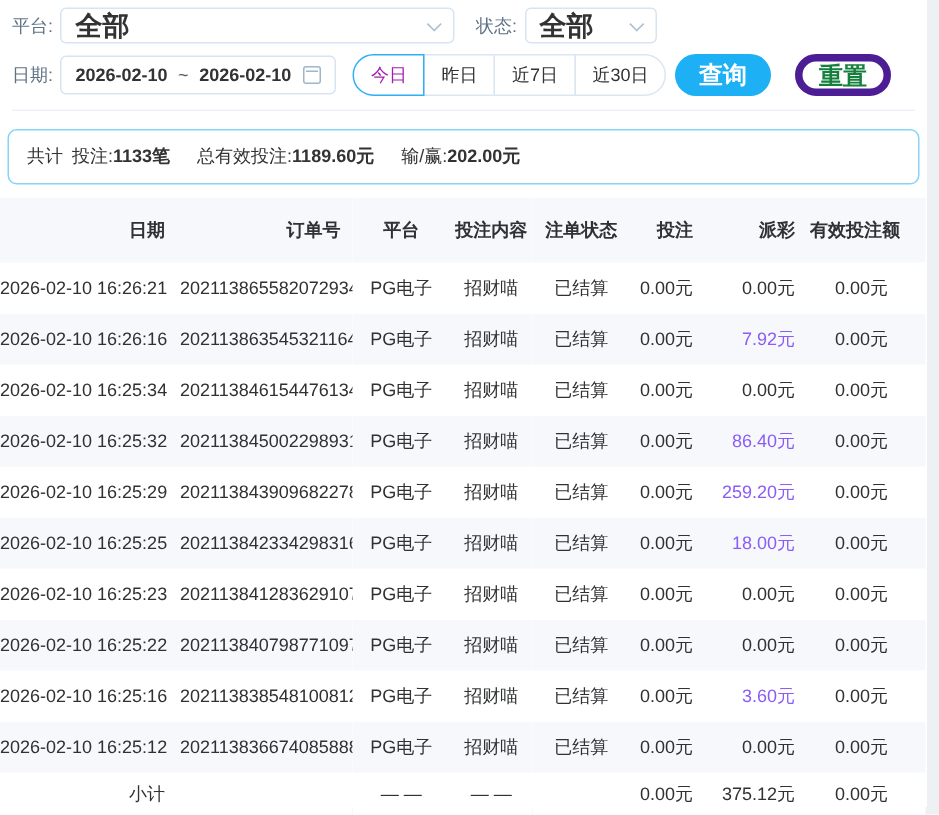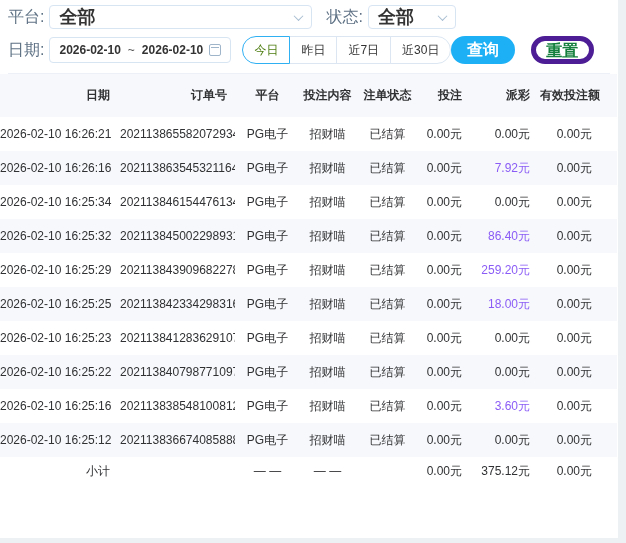--- a/index.html
+++ b/index.html
@@ -12,21 +12,21 @@
   }
   .app {
     position:absolute; top:0; left:0;
     width:618px; height:538px;
     background:#ffffff;
   }
   
   .filters { padding:5px 8px 0 8px; }
   .frow { display:flex; align-items:center; }
   .frow.r1 { margin-bottom:7px; }
-  .flabel { font-size:16px; color:#5f7285; margin-right:5px; white-space:nowrap; }
+  .flabel { font-size:12px; color:#5f7285; margin-right:5px; white-space:nowrap; }
   .select {
     display:flex; align-items:center; justify-content:space-between;
     border:1px solid #d7e4f2; border-radius:4px;
     height:24px; padding:0 9px;
     font-size:18px; font-weight:bold; color:#333;
     background:#fff; cursor:pointer;
   }
   .select.platform { width:263px; }
   .select.status { width:88px; }
   .chev {
@@ -54,21 +54,21 @@
   }
   .btn-group { display:flex; margin-left:11px; }
   .qbtn {
     border:1px solid #dbe6f2; background:#fff;
     height:28px; padding:0 11px; font-size:12px; color:#333;
     margin-left:-1px; cursor:pointer; white-space:nowrap;
     font-family:inherit;
   }
   .qbtn:first-child { border-radius:14px 0 0 14px; margin-left:0; }
   .qbtn:last-child  { border-radius:0 14px 14px 0; }
-  .qbtn.active { border-color:#2fb0f3; color:#4d7c0f; position:relative; z-index:2; }
+  .qbtn.active { border-color:#2fb0f3; color:#a21caf; position:relative; z-index:2; }
   .pill {
     height:28px; width:64px; border-radius:14px;
     font-size:16px; font-weight:bold; cursor:pointer;
     font-family:inherit;
   }
   .pill.primary { background:#1db0f5; border:none; color:#fff; margin-left:auto; }
   .pill.ghost   { background:#fff; border:5px solid #4c1d95; color:#15803d; margin-left:16px; margin-right:16px; }
   .divider { height:1px; background:#edf1f7; margin-top:9px; }
   
   .summary {
@@ -129,20 +129,23 @@
         <button class="qbtn">昨日</button>
         <button class="qbtn">近7日</button>
         <button class="qbtn">近30日</button>
       </div>
       <button class="pill primary">查询</button>
       <button class="pill ghost">重置</button>
     </div>
     <div class="divider"></div>
   </div>
 
+  <div class="summary">
+    <span>共计</span><span class="gap-s"></span><span>投注:</span><b>1133笔</b><span class="gap"></span><span>总有效投注:</span><b>1189.60元</b><span class="gap"></span><span>输/赢:</span><b>202.00元</b>
+  </div>
 
   <table>
     <colgroup>
       <col style="width:120px">
         <col style="width:115px">
         <col style="width:65px">
         <col style="width:55px">
       <col style="width:65px">
         <col style="width:50px">
         <col style="width:70px">

